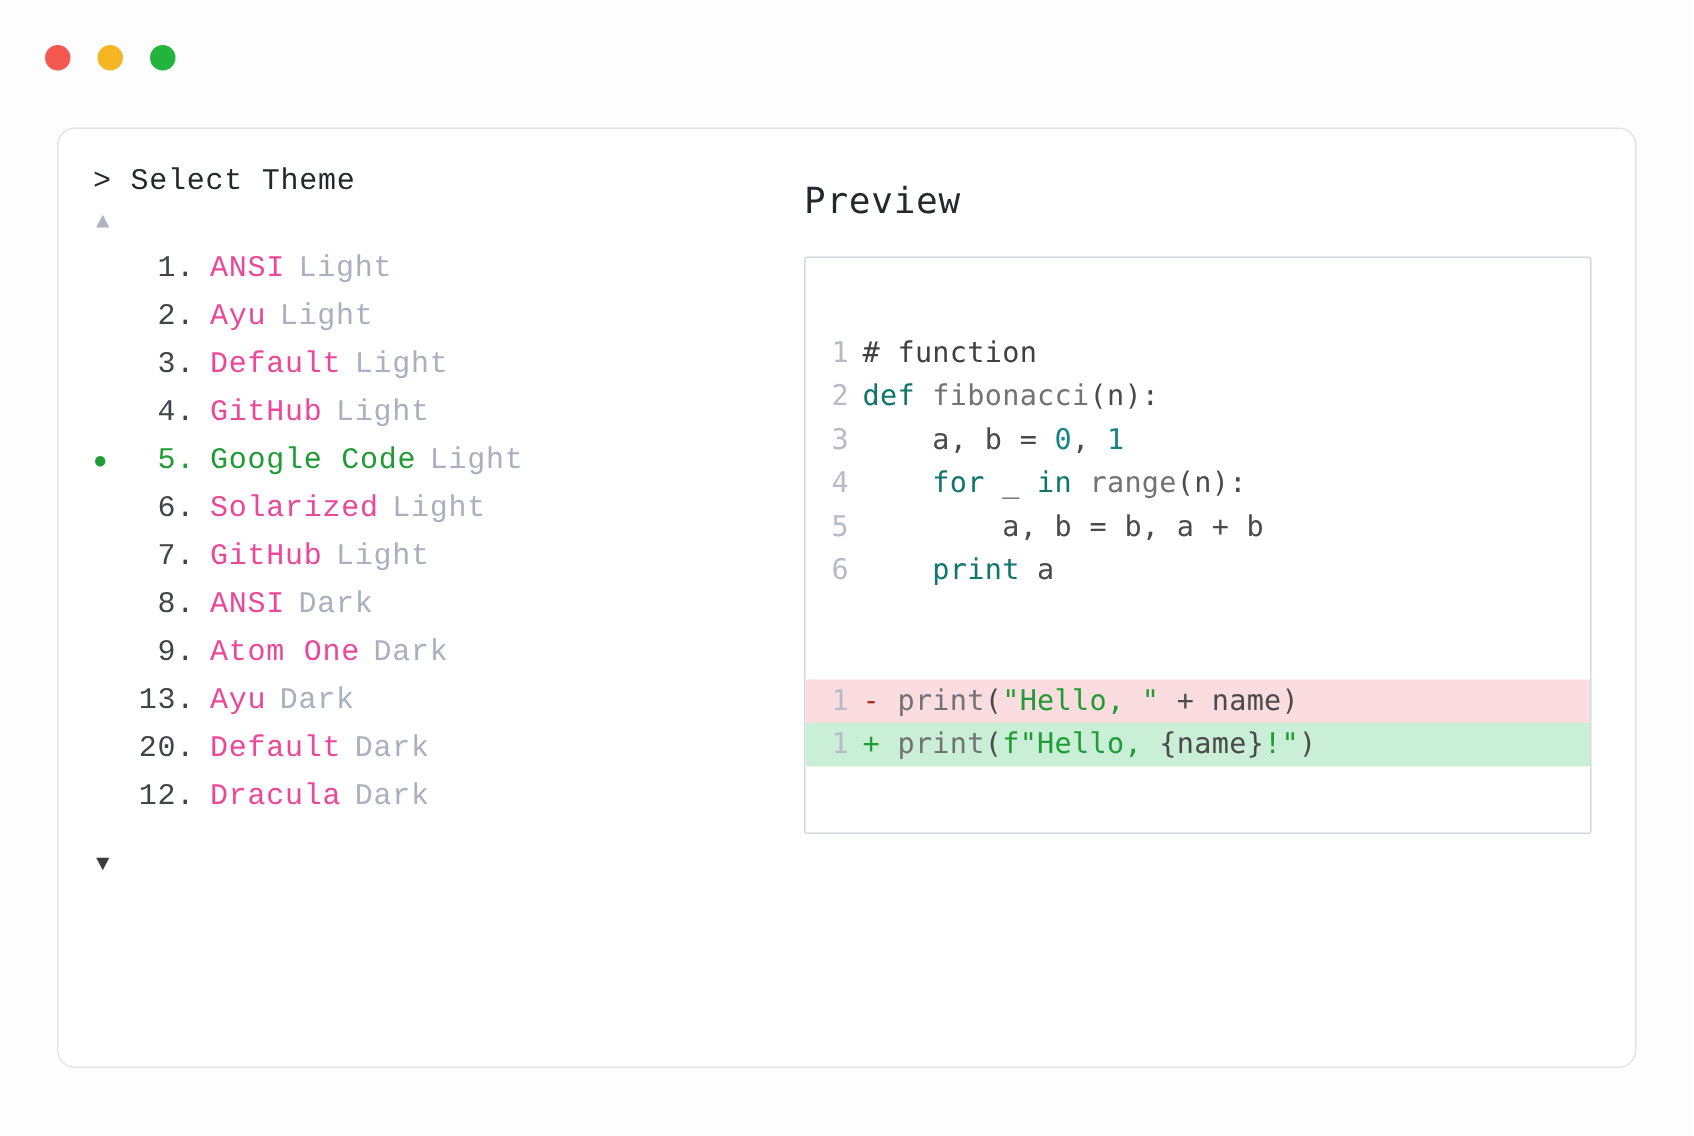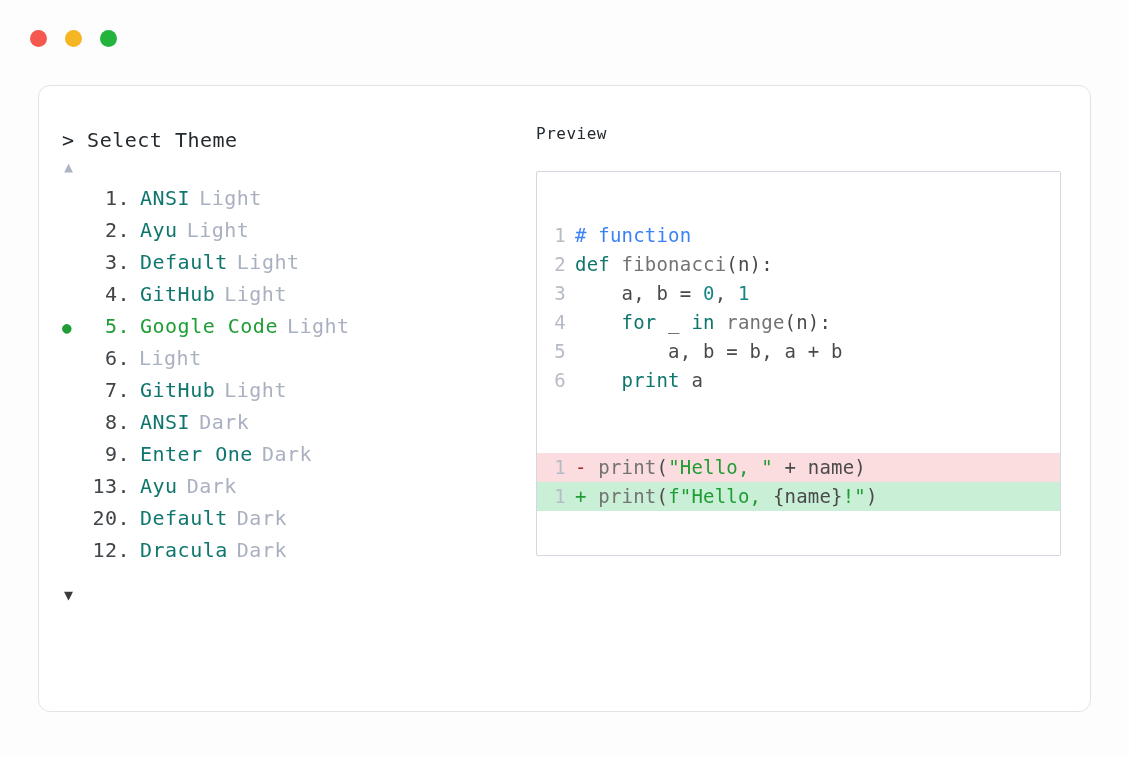--- a/index.html
+++ b/index.html
@@ -50,22 +50,23 @@
   .card-inner {
     position: relative;
     width: 100%;
     height: 100%;
   }
 
   
   .left-col {
     position: absolute;
     left: 23px;
-    top: 40px;
+    top: 22px;
     width: 470px;
+    font-family: Liberation Mono, monospace;
   }
 
   .prompt-line {
     font-size: 20px;
     color: #24292e;
     letter-spacing: 0.5px;
     line-height: 28px;
     white-space: pre;
   }
   .prompt-caret { color: #24292e; }
@@ -100,21 +101,21 @@
     text-align: left;
     font-size: 16px;
     color: #1f9d34;
   }
   .idx {
     width: 42px;
     flex: 0 0 42px;
     text-align: right;
     color: #3f4448;
   }
-  .name { color: #0f766e; padding-left: 10px; }
+  .name { color: #ec4899; padding-left: 10px; }
   .variant { color: #a9b0c0; padding-left: 9px; }
 
   .theme-row.selected .idx,
   .theme-row.selected .idx-dot,
   .theme-row.selected .name { color: #1f9d34; }
   .theme-row.selected .variant { color: #a9b0c0; }
 
   
   .hint {
     position: absolute;
@@ -127,21 +128,21 @@
   }
 
   
   .right-col {
     position: absolute;
     left: 497px;
     top: 34px;
     width: 530px;
   }
   .preview-label {
-    font-size: 16px;
+    font-size: 24px;
     color: #24292e;
     letter-spacing: 0.5px;
     line-height: 28px;
     white-space: pre;
   }
   .preview-box {
     margin-top: 23px;
     width: 525px;
     height: 385px;
     box-sizing: border-box;
@@ -171,21 +172,21 @@
     flex: 0 0 38px;
     text-align: right;
     padding-right: 9px;
     box-sizing: border-box;
     color: #b6bbc7;
   }
   .code-line .src { flex: 1 1 auto; }
   .blank-line { height: 29px; }
 
   
-  .tok-comment { color: #3b82f6; }
+  .tok-comment { color: #404040; }
   .tok-kw      { color: #0f766e; }
   .tok-fn      { color: #737373; }
   .tok-plain   { color: #4a4a4a; }
   .tok-num     { color: #178585; }
   .tok-str     { color: #1f9d34; }
   .tok-del     { color: #9e2d2d; }
   .tok-add     { color: #1f9d34; }
 
   .code-line.del { background: #fbdde0; }
   .code-line.add { background: #c9efd6; }
@@ -208,24 +209,24 @@
       <div class="prompt-line"><span class="prompt-caret">&gt;</span> <span>Select Theme</span></div>
 
       <div class="scroll-arrow up">▲</div>
 
       <ul class="theme-list" id="theme-list">
           <li class="theme-row"><span class="bullet-slot"></span><span class="idx">1.</span><span class="name">ANSI</span><span class="variant">Light</span></li>
           <li class="theme-row"><span class="bullet-slot"></span><span class="idx">2.</span><span class="name">Ayu</span><span class="variant">Light</span></li>
           <li class="theme-row"><span class="bullet-slot"></span><span class="idx">3.</span><span class="name">Default</span><span class="variant">Light</span></li>
           <li class="theme-row"><span class="bullet-slot"></span><span class="idx">4.</span><span class="name">GitHub</span><span class="variant">Light</span></li>
           <li class="theme-row selected"><span class="bullet-slot">●</span><span class="idx">5.</span><span class="name">Google Code</span><span class="variant">Light</span></li>
-          <li class="theme-row"><span class="bullet-slot"></span><span class="idx">6.</span><span class="variant">Light</span></li>
+          <li class="theme-row"><span class="bullet-slot"></span><span class="idx">6.</span><span class="name">Solarized</span><span class="variant">Light</span></li>
           <li class="theme-row"><span class="bullet-slot"></span><span class="idx">7.</span><span class="name">GitHub</span><span class="variant">Light</span></li>
           <li class="theme-row"><span class="bullet-slot"></span><span class="idx">8.</span><span class="name">ANSI</span><span class="variant">Dark</span></li>
-          <li class="theme-row"><span class="bullet-slot"></span><span class="idx">9.</span><span class="name">Enter One</span><span class="variant">Dark</span></li>
+          <li class="theme-row"><span class="bullet-slot"></span><span class="idx">9.</span><span class="name">Atom One</span><span class="variant">Dark</span></li>
           <li class="theme-row"><span class="bullet-slot"></span><span class="idx">13.</span><span class="name">Ayu</span><span class="variant">Dark</span></li>
           <li class="theme-row"><span class="bullet-slot"></span><span class="idx">20.</span><span class="name">Default</span><span class="variant">Dark</span></li>
           <li class="theme-row"><span class="bullet-slot"></span><span class="idx">12.</span><span class="name">Dracula</span><span class="variant">Dark</span></li>
         </ul>
 
       <div class="scroll-arrow down">▼</div>
     </div>
 
 
     <div class="right-col">

